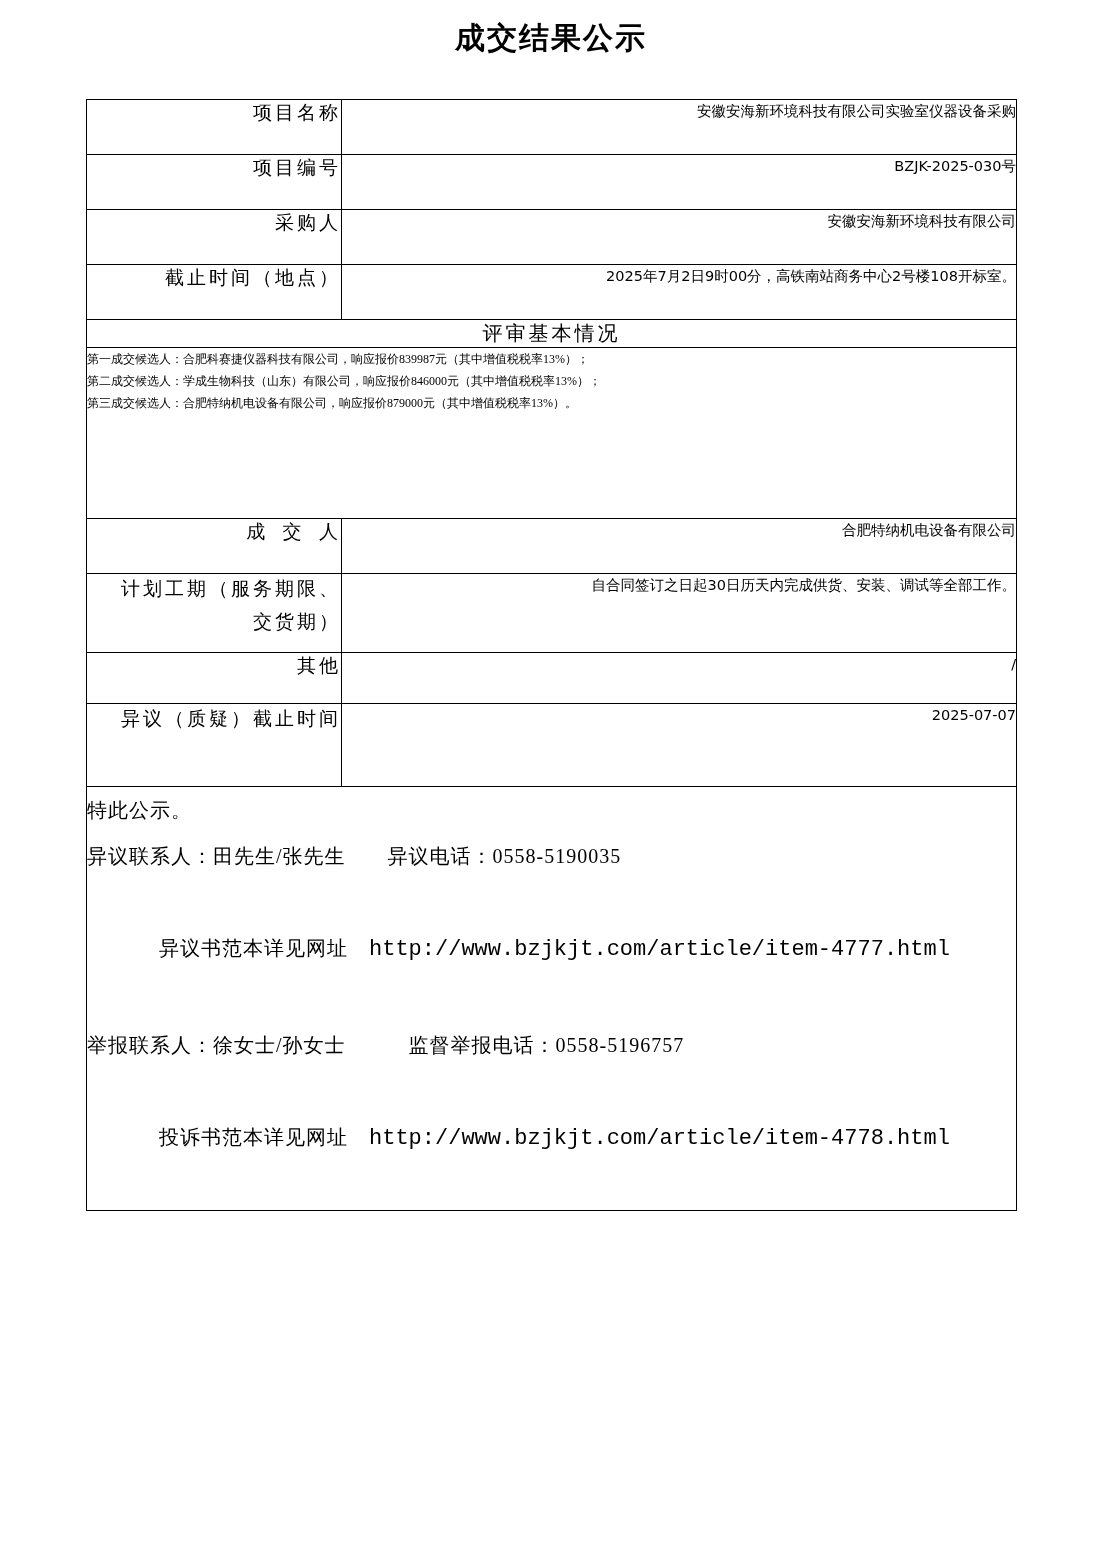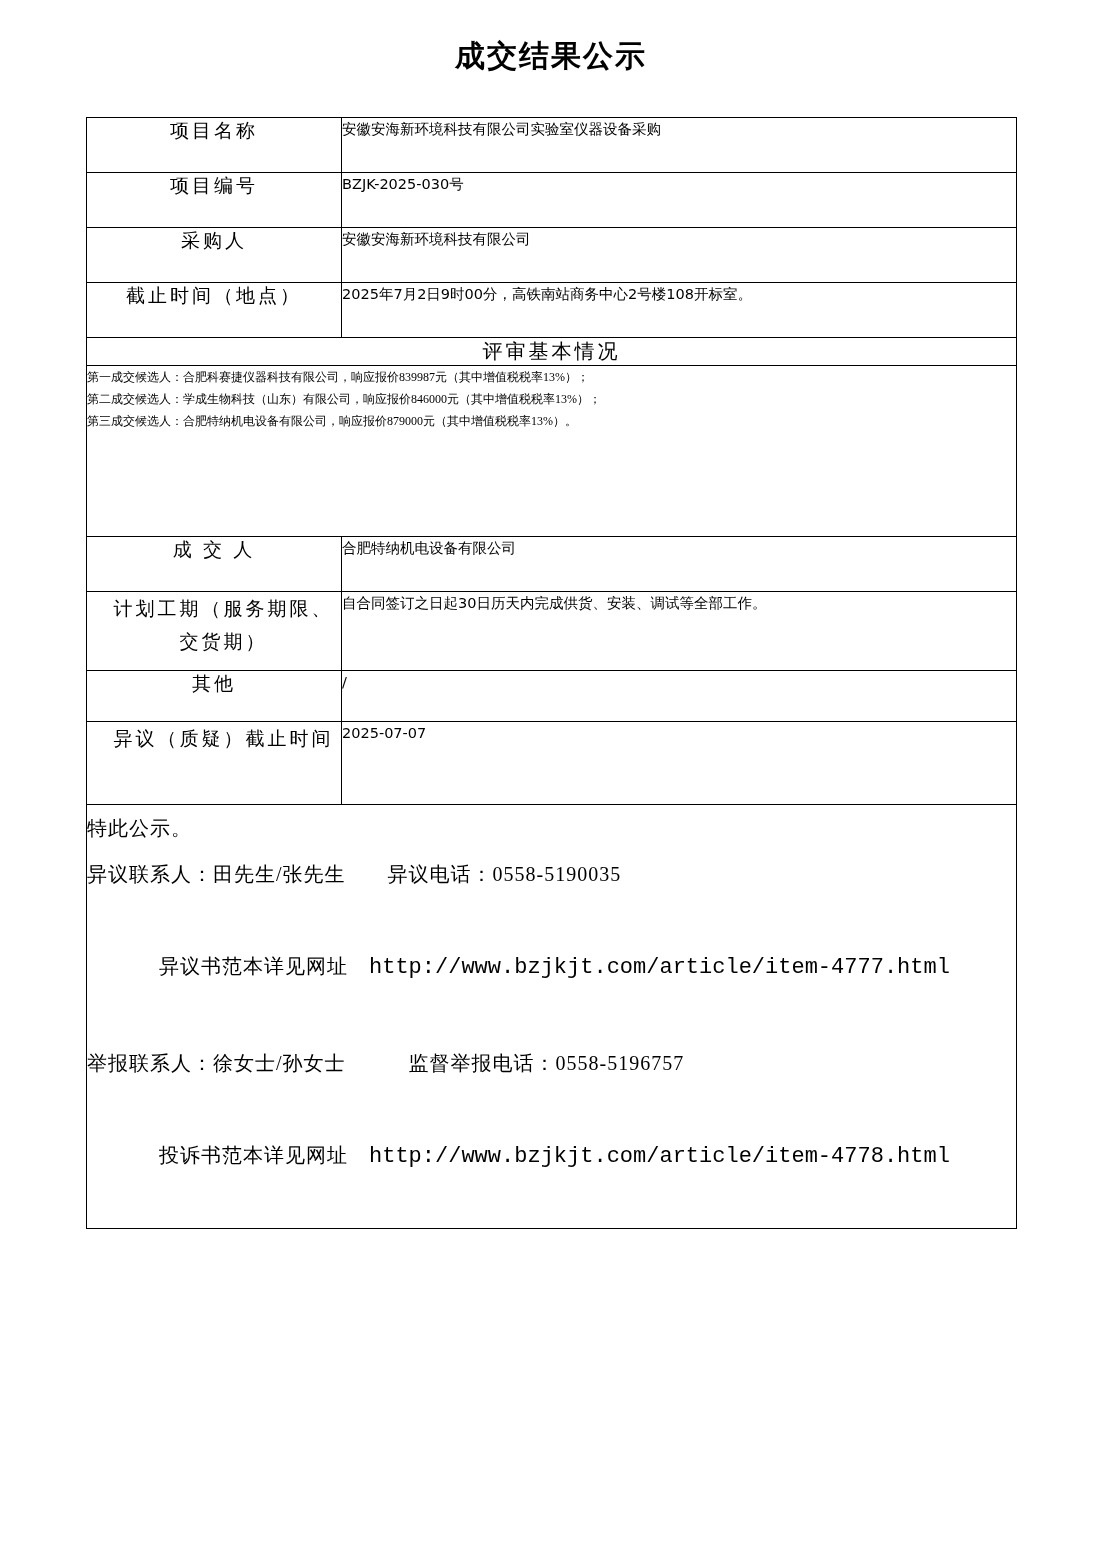--- a/index.html
+++ b/index.html
@@ -20,53 +20,54 @@
     box-sizing: border-box;
     padding: 0;
     position: relative;
   }
   .doc-title {
     text-align: center;
     font-family: "DejaVu Serif", serif;
     font-weight: bold;
     font-size: 30px;
     letter-spacing: 2px;
-    margin-top: 36px;
+    margin-top: 18px;
     margin-bottom: 0;
   }
   table.main {
     border-collapse: collapse;
     width: 930px;
     margin-left: 86px;
     margin-top: 40px;
     table-layout: fixed;
   }
   table.main td {
     border: 1px solid #000000;
     vertical-align: top;
     padding: 0;
   }
   .lbl {
-    text-align: center;
-    font-family: Liberation Sans, sans-serif;
+    text-align: right;
+    font-family: Liberation Mono, monospace;
     font-size: 19px;
     letter-spacing: 3px;
     padding: 12px 6px 12px 6px;
     vertical-align: middle;
   }
   .lbl.two-line {
     line-height: 1.75;
     padding-left: 19px;
   }
   .val {
     font-family: "DejaVu Sans", sans-serif;
     font-size: 14.5px;
     padding: 13px 8px 10px 10px;
     line-height: 1.6;
     vertical-align: top;
+    text-align: right;
   }
   .center-head {
     text-align: center;
     font-family: "Liberation Serif", serif;
     font-size: 20px;
     letter-spacing: 3px;
     padding: 12px 0 12px 0;
     vertical-align: middle;
   }
   .eval-body {

